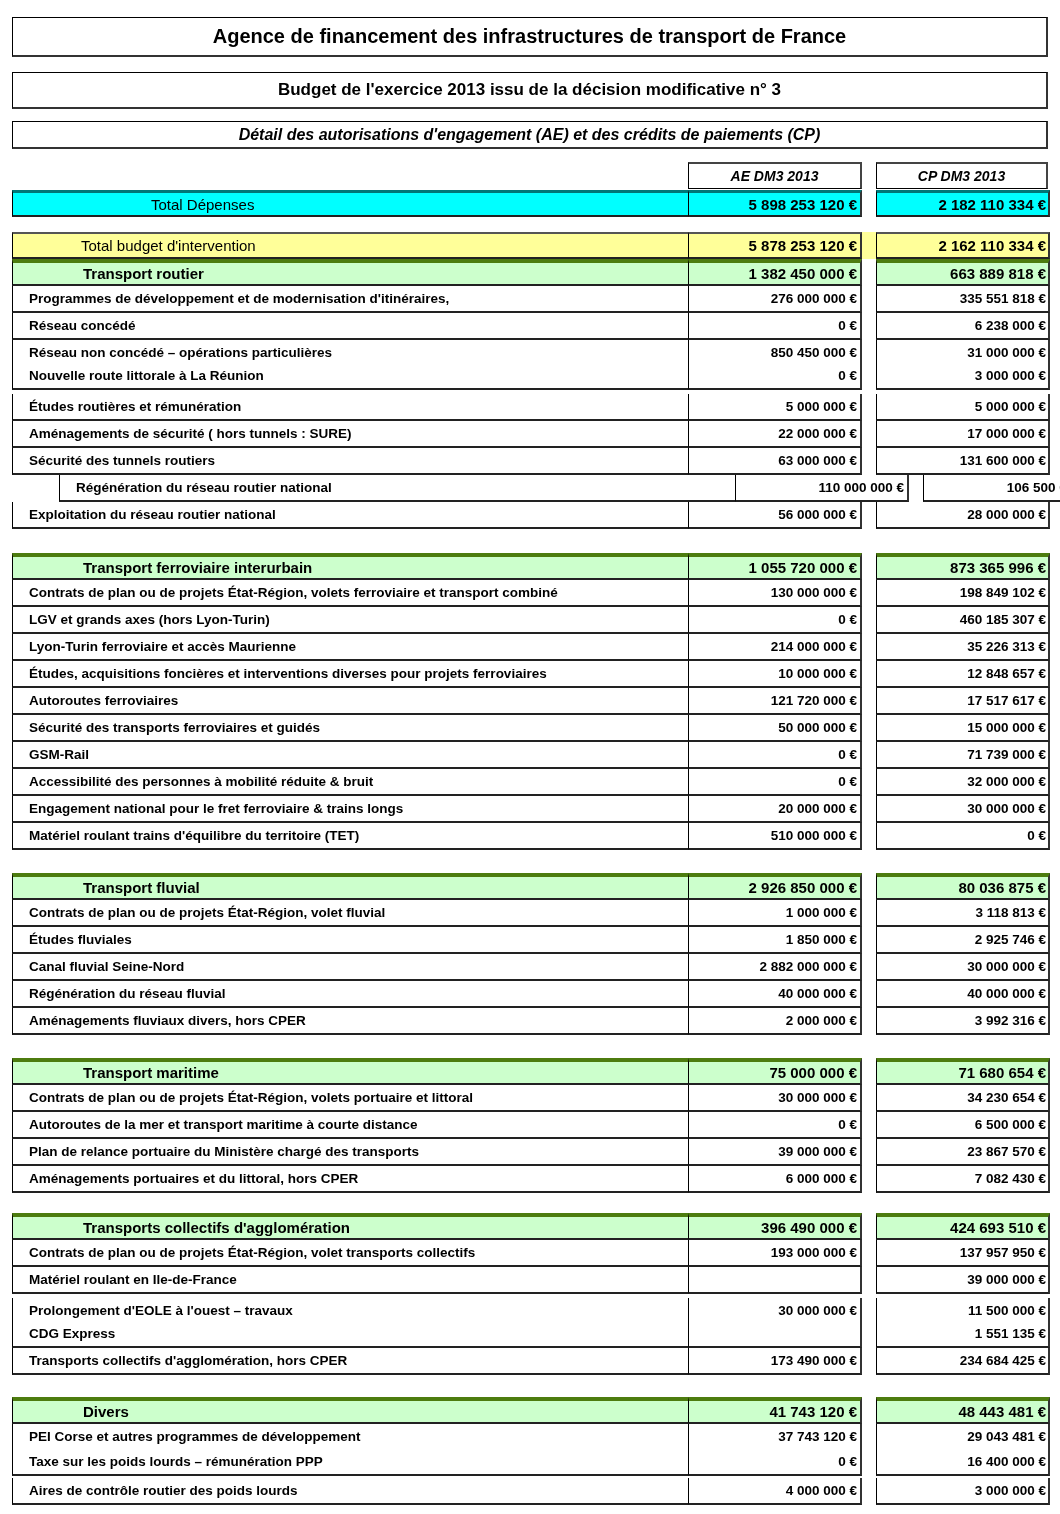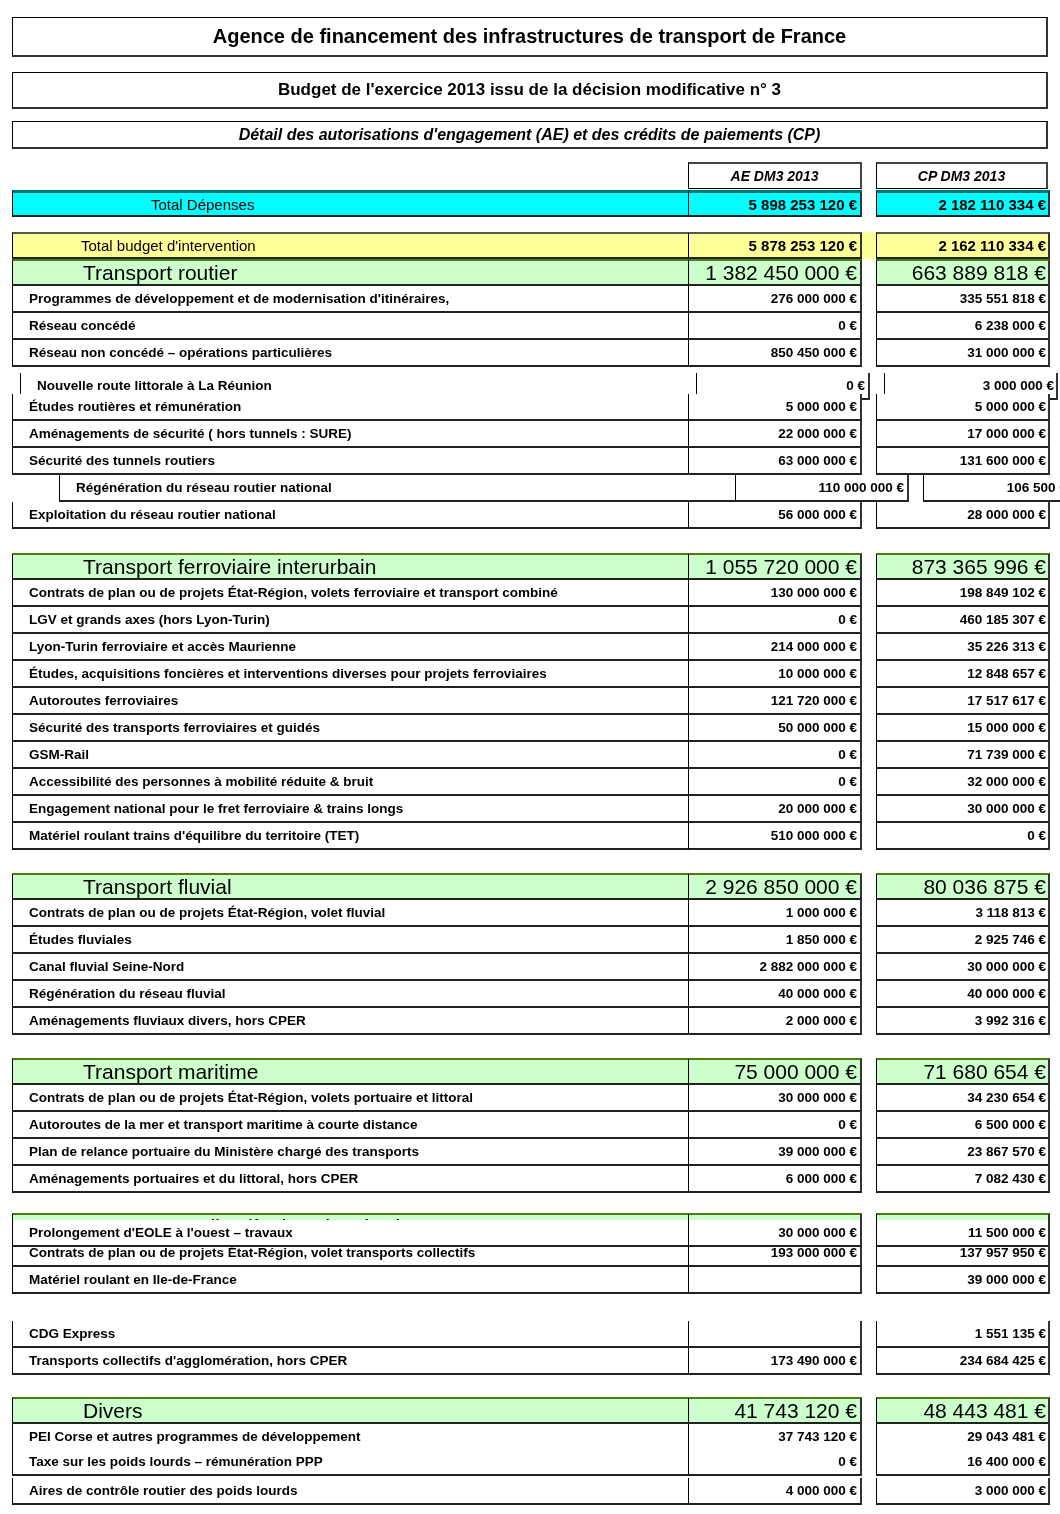--- a/index.html
+++ b/index.html
@@ -36,21 +36,21 @@
 
   .row.total .lab, .row.total .ae, .row.total .cp { background: #00ffff; font-size: 15px; font-weight: normal; border-top: 3px solid #007777; }
   .row.total .ae, .row.total .cp { font-weight: bold; }
   .row.total .lab { padding-left: 138px; }
 
   .row.budget .lab, .row.budget .ae, .row.budget .cp { background: #ffff99; font-size: 15px; font-weight: normal; border-top: 2px solid #555; }
   .row.budget .ae, .row.budget .cp { font-weight: bold; }
   .row.budget .lab { padding-left: 68px; }
   .row.budget .gap { position: absolute; left: 850px; width: 14px; top: 0; height: 100%; background: #ffff99; }
 
-  .row.section .lab, .row.section .ae, .row.section .cp { background: #ccffcc; font-size: 21px; font-weight: normal; border-top: 2px solid #4d7c0f; }
+  .row.section .lab, .row.section .ae, .row.section .cp { background: #ccffcc; font-size: 15px; font-weight: bold; border-top: 4px solid #4d7c0f; }
   .row.section .lab { padding-left: 70px; }
 
   .row.item .lab, .row.item .ae, .row.item .cp { background: #fff; }
   .row.item .lab { padding-left: 16px; }
 </style>
 </head>
 <body>
 
 <div id="title1" class="title-box">
     <span>Agence de financement des infrastructures de transport de France</span>
@@ -95,21 +95,21 @@
 <div class="row item" style="top:313px;">
     <div class="lab">Réseau concédé</div>
     <div class="ae">0 €</div>
     <div class="cp">6 238 000 €</div>
   </div>
 <div class="row item" style="top:340px;">
     <div class="lab">Réseau non concédé – opérations particulières</div>
     <div class="ae">850 450 000 €</div>
     <div class="cp">31 000 000 €</div>
   </div>
-<div class="row item" style="top:373px;margin-left:8px;">
+<div class="row item" style="top:363px;">
     <div class="lab">Nouvelle route littorale à La Réunion</div>
     <div class="ae">0 €</div>
     <div class="cp">3 000 000 €</div>
   </div>
 <div class="row item" style="top:394px;">
     <div class="lab">Études routières et rémunération</div>
     <div class="ae">5 000 000 €</div>
     <div class="cp">5 000 000 €</div>
   </div>
 <div class="row item" style="top:421px;">
@@ -254,21 +254,21 @@
 <div class="row item" style="top:1240px;">
     <div class="lab">Contrats de plan ou de projets État-Région, volet transports collectifs</div>
     <div class="ae">193 000 000 €</div>
     <div class="cp">137 957 950 €</div>
   </div>
 <div class="row item" style="top:1267px;">
     <div class="lab">Matériel roulant en Ile-de-France</div>
     <div class="ae"></div>
     <div class="cp">39 000 000 €</div>
   </div>
-<div class="row item" style="top:1220px;border-radius:12px;">
+<div class="row item" style="top:1298px;border-radius:12px;">
     <div class="lab">Prolongement d'EOLE à l'ouest – travaux</div>
     <div class="ae">30 000 000 €</div>
     <div class="cp">11 500 000 €</div>
   </div>
 <div class="row item" style="top:1321px;">
     <div class="lab">CDG Express</div>
     <div class="ae"></div>
     <div class="cp">1 551 135 €</div>
   </div>
 <div class="row item" style="top:1348px;">

